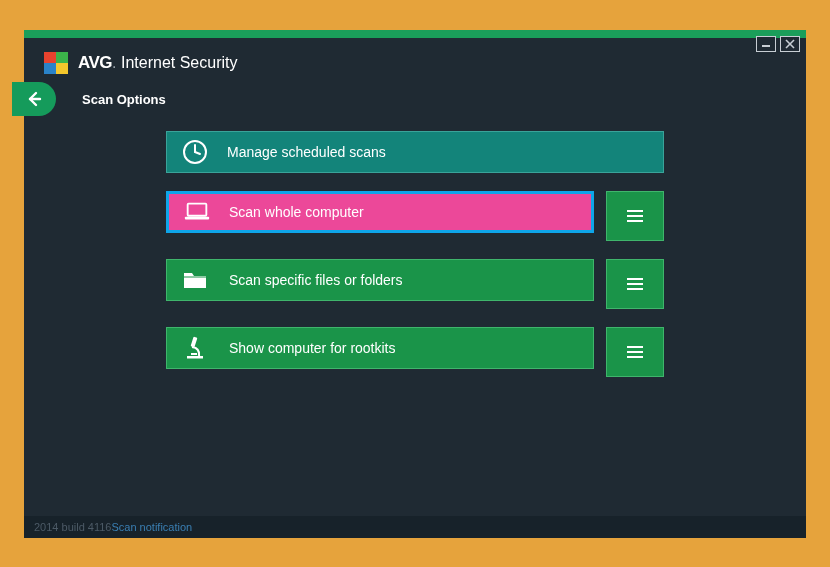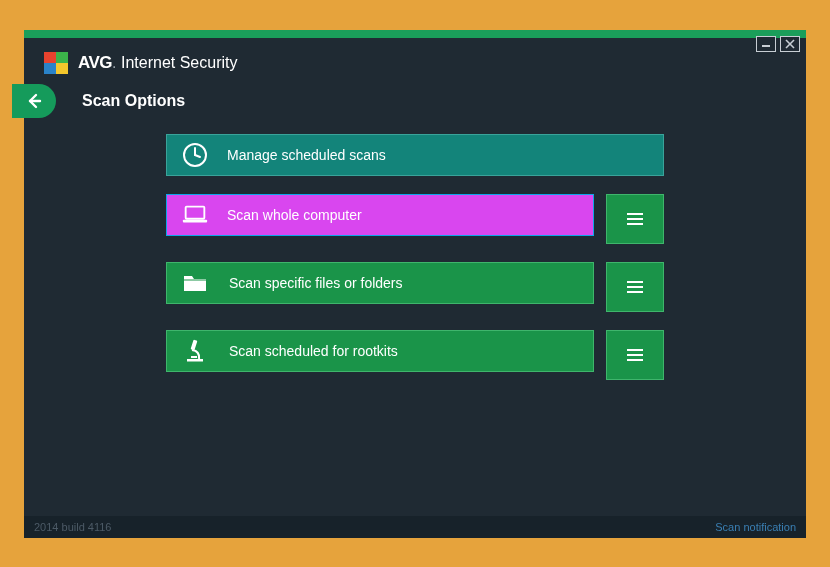--- a/index.html
+++ b/index.html
@@ -86,21 +86,21 @@
       height: 34px;
       background: #159b5b;
       border-radius: 0 18px 18px 0;
       display: flex;
       align-items: center;
       justify-content: center;
       cursor: pointer;
     }
     .page-title {
       color: #ffffff;
-      font-size: 16px;
+      font-size: 13px;
       font-weight: 600;
       margin-left: 58px;
     }
     .content {
       flex: 1;
       display: flex;
       flex-direction: column;
       align-items: center;
       padding-top: 6px;
       gap: 18px;
@@ -125,22 +125,22 @@
       width: 498px;
       border: 1px solid #3aa39a;
     }
     .option.green {
       background: #1a9449;
       border: 1px solid #3fb56c;
       flex: 1;
       gap: 20px;
     }
     .option.dim {
-      background: #d946ef;
-      border: 1px solid #0ea5e9;
+      background: #ec4899;
+      border: 3px solid #0ea5e9;
       flex: 1;
     }
     .menu-btn {
       width: 58px;
       height: 50px;
       background: #1a9449;
       border: 1px solid #3fb56c;
       display: flex;
       align-items: center;
       justify-content: center;
@@ -152,21 +152,20 @@
       height: 28px;
       align-items: center;
       justify-content: center;
       flex-shrink: 0;
     }
     .footer {
       height: 22px;
       background: #17222a;
       display: flex;
       align-items: center;
-      justify-content: space-between;
       padding: 0 10px;
       font-size: 11px;
     }
     .footer-left { color: #4c5a66; }
     .footer-right {
       color: #3a7fb3;
       cursor: pointer;
     }
     svg { display: block; }
   </style>
@@ -270,21 +269,21 @@
     <div class="row">
       <div class="option green">
         <span class="icon">
           <svg width="26" height="26" viewBox="0 0 26 26">
             <rect x="10" y="2" width="4" height="10" rx="1" fill="#ffffff" transform="rotate(18 12 7)"></rect>
             <path d="M10 12 Q18 13 17 21" fill="none" stroke="#ffffff" stroke-width="2.2"></path>
             <rect x="5" y="21" width="16" height="2.5" fill="#ffffff"></rect>
             <rect x="9" y="18" width="6" height="2" fill="#ffffff"></rect>
           </svg>
         </span>
-        <span>Scan scheduled for rootkits</span>
+        <span>Show computer for rootkits</span>
       </div>
       <div class="menu-btn">
         <svg width="20" height="16" viewBox="0 0 20 16">
           <line x1="2" y1="3" x2="18" y2="3" stroke="#ffffff" stroke-width="2"></line>
           <line x1="2" y1="8" x2="18" y2="8" stroke="#ffffff" stroke-width="2"></line>
           <line x1="2" y1="13" x2="18" y2="13" stroke="#ffffff" stroke-width="2"></line>
         </svg>
       </div>
     </div>
 

